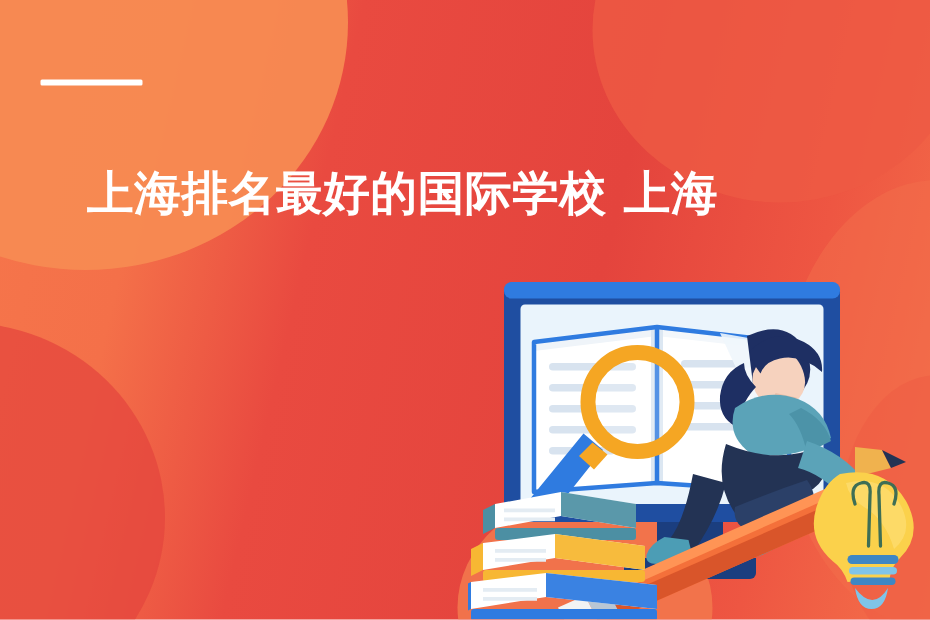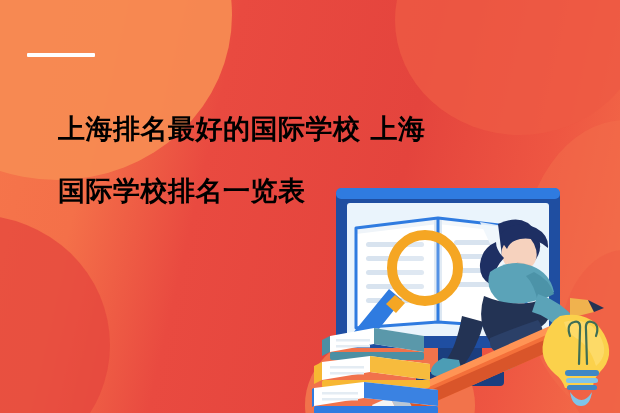--- a/index.html
+++ b/index.html
@@ -54,23 +54,23 @@
     position:absolute;left:27px;top:53px;
     width:68px;height:4px;background:#FFFFFF;border-radius:1px;
   }
   .title-wrap{
     position:absolute;left:58px;top:98px;width:500px;
     z-index:5;
   }
   .title-line{
     font-family:"DejaVu Sans","Liberation Sans",sans-serif;
     font-weight:bold;
-    font-size:27px;
+    font-size:31px;
     line-height:62px;
-    color:#000000;
+    color:#ffffff;
     letter-spacing:.5px;
     white-space:nowrap;
   }
 
   
   #art{position:absolute;left:312px;top:176px;width:308px;height:237px;}
   #art svg{display:block;width:100%;height:100%;}
 </style>
 </head>
 <body>
@@ -82,21 +82,20 @@
   <div class="blob blob-tr"></div>
   <div class="blob blob-ml"></div>
   <div class="blob blob-br"></div>
   <div class="blob blob-rr"></div>
   <div class="blob blob-bc"></div>
 
   <div class="rule"></div>
 
   <div class="title-wrap">
     <div class="title-line">上海排名最好的国际学校 上海</div>
-    <div class="title-line">国际学校排名一览表</div>
   </div>
 
   <div id="art">
     <svg viewBox="0 0 308 237" xmlns="http://www.w3.org/2000/svg">
 
       <g>
 
         <path d="M126 168 h44 v34 h-44 z" fill="#1B3E7F"></path>
         <path d="M104 196 h88 v10 a4 4 0 0 1 -4 4 h-80 a4 4 0 0 1 -4 -4 z" fill="#1B3E7F"></path>
 

